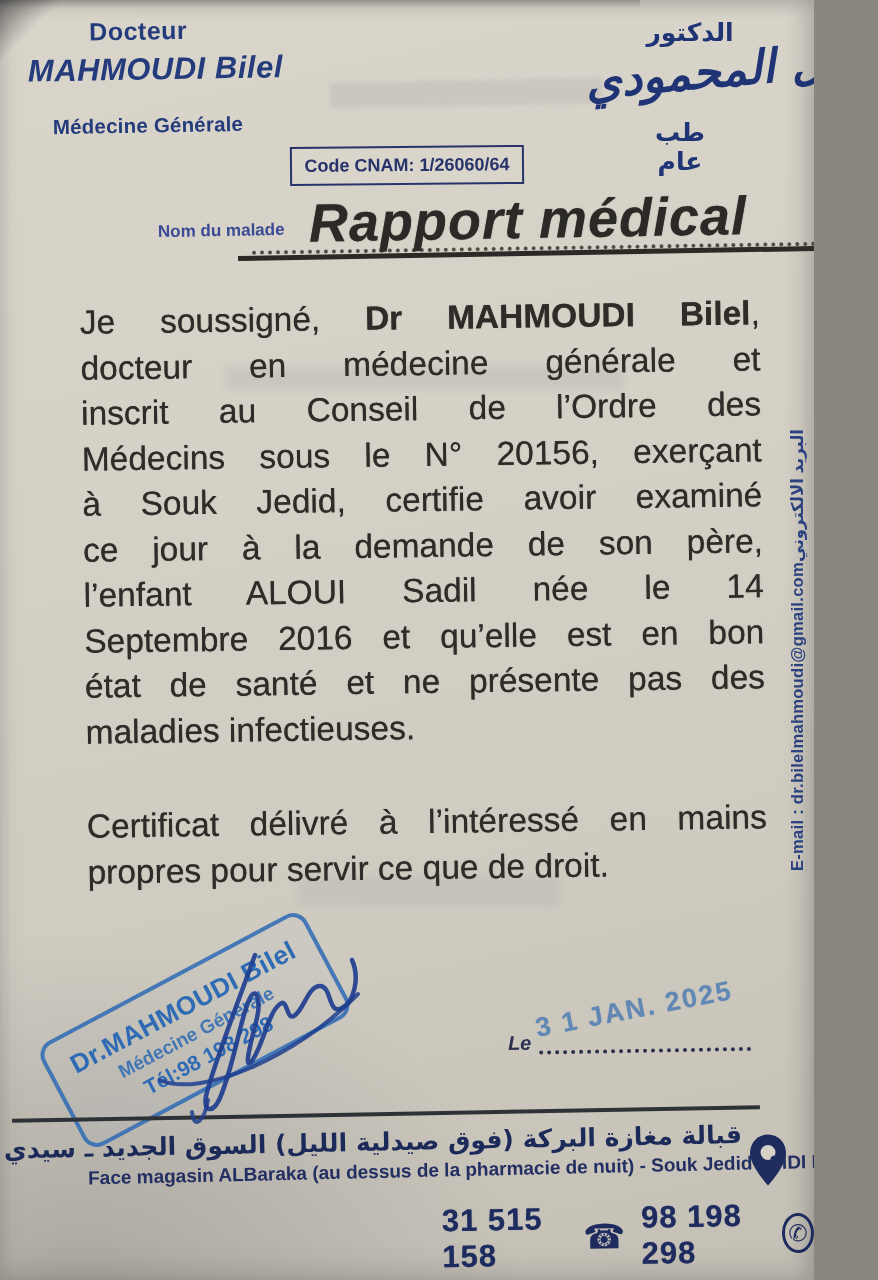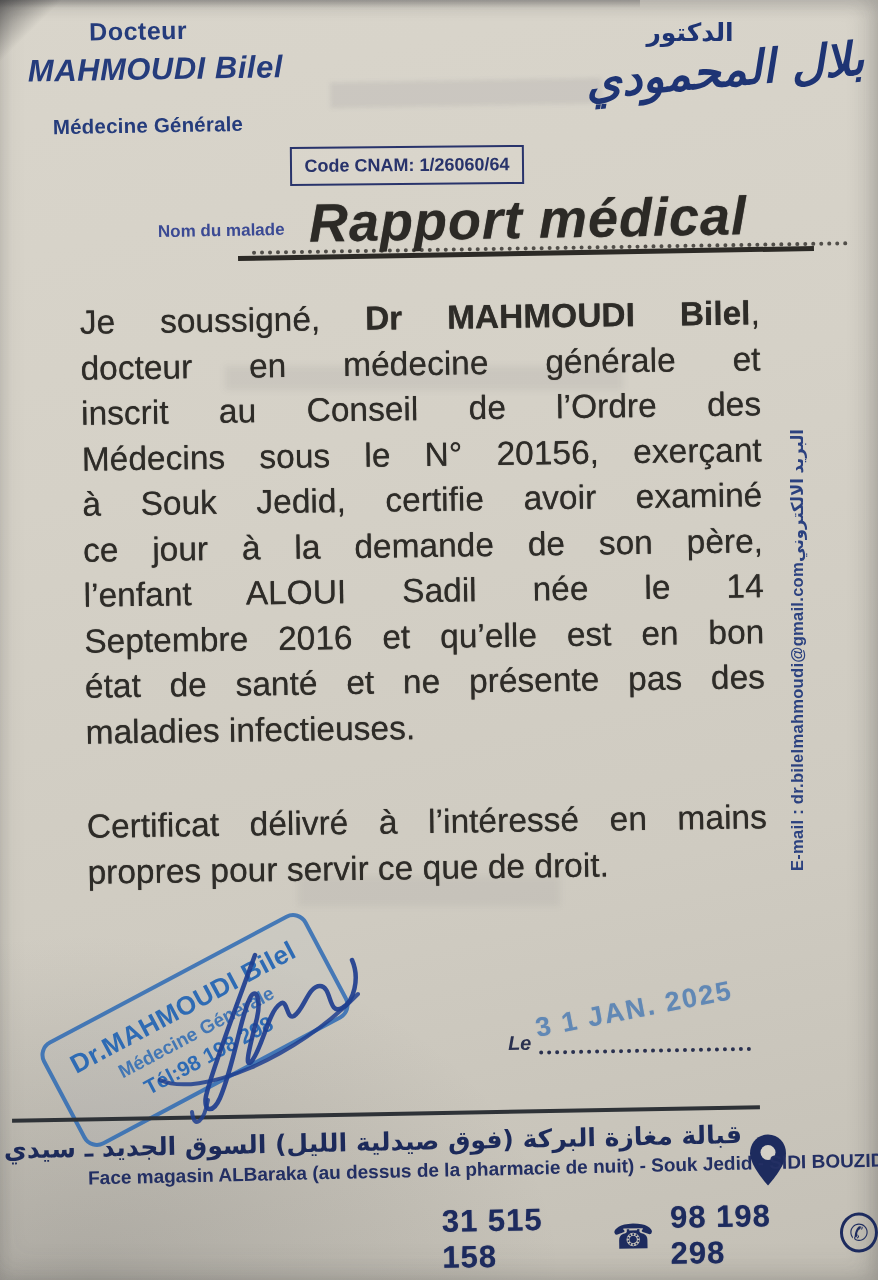--- a/index.html
+++ b/index.html
@@ -1,18 +1,18 @@
 <!DOCTYPE html>
 <html><head>
 <meta charset="utf-8">
 <style>
   * { box-sizing: border-box; }
   html,body { margin:0; padding:0; background:#8a877f; }
   .sheet {
-    position:relative; width:878px; height:1280px; overflow:hidden;
+    position:relative; width:814px; height:1280px; overflow:hidden;
     font-family:"Liberation Sans","DejaVu Sans",sans-serif;
     background:
       radial-gradient(120% 60% at 10% 100%, rgba(70,70,72,.22), rgba(70,70,72,0) 45%),
       linear-gradient(168deg,#d9d5cb 0%, #d5d1c7 35%, #cfcbc1 68%, #c4c0b6 100%);
     box-shadow: inset -10px 0 22px rgba(60,60,60,.16), inset 0 -12px 28px rgba(60,60,60,.10), inset 0 6px 14px rgba(50,50,55,.12);
     color:#2b2a27;
   }
   .abs { position:absolute; }
   
   .hdr-left { left:28px; top:16px; width:300px; color:#253c7c; transform:rotate(-1deg); }
@@ -124,20 +124,21 @@
     <div class="hdr-name">MAHMOUDI Bilel</div>
     <div class="hdr-spec">Médecine Générale</div>
   </div>
 
   <div class="abs cnam">
     <span>Code CNAM: 1/26060/64</span>
   </div>
 
   <div class="abs hdr-ar ar-title">الدكتور</div>
   <div class="abs hdr-ar ar-name">بلال المحمودي</div>
+  <div class="abs hdr-ar ar-spec">طب عام</div>
 
   <div class="abs preprinted">Nom du malade</div>
   <div class="abs title-dotted"></div>
   <div class="abs doc-title">Rapport médical</div>
   <div class="abs title-underline"></div>
 
   <div class="abs body-block">
       <div class="para">
         <div class="bline">Je soussigné, <b>Dr MAHMOUDI Bilel</b>,</div>
         <div class="bline">docteur en médecine générale et</div>

